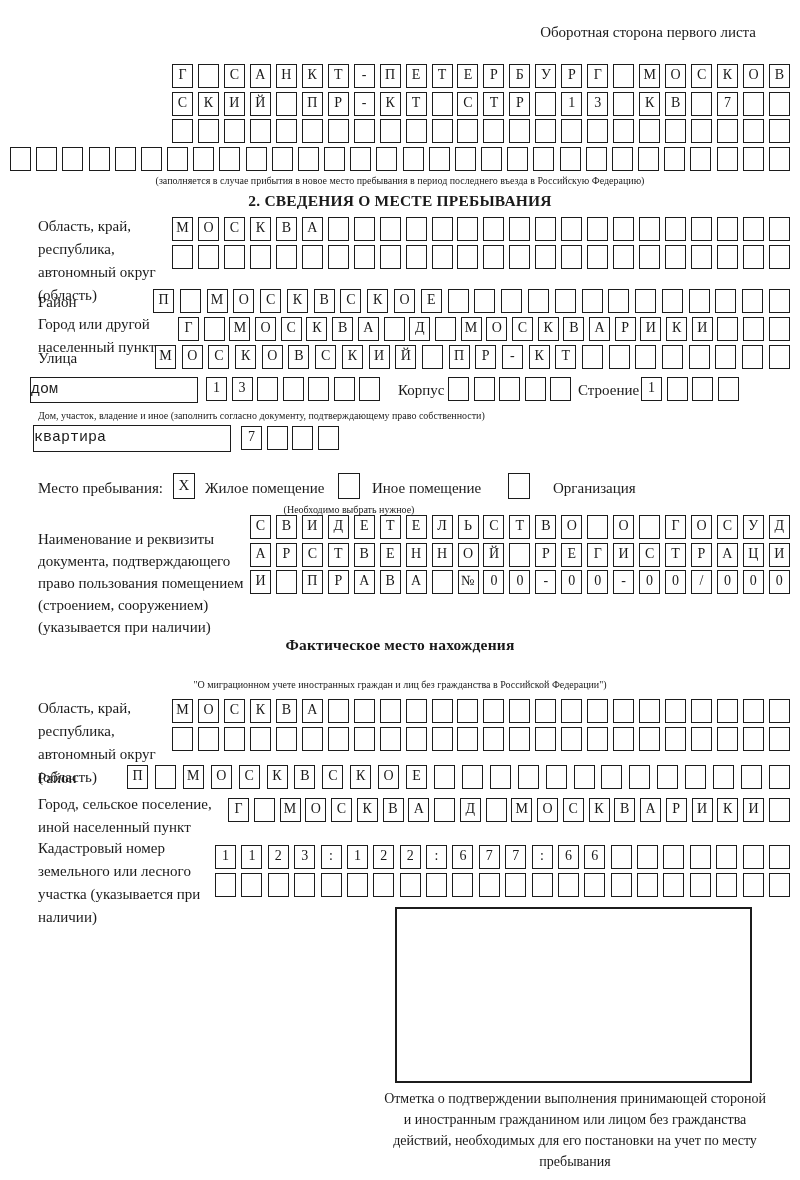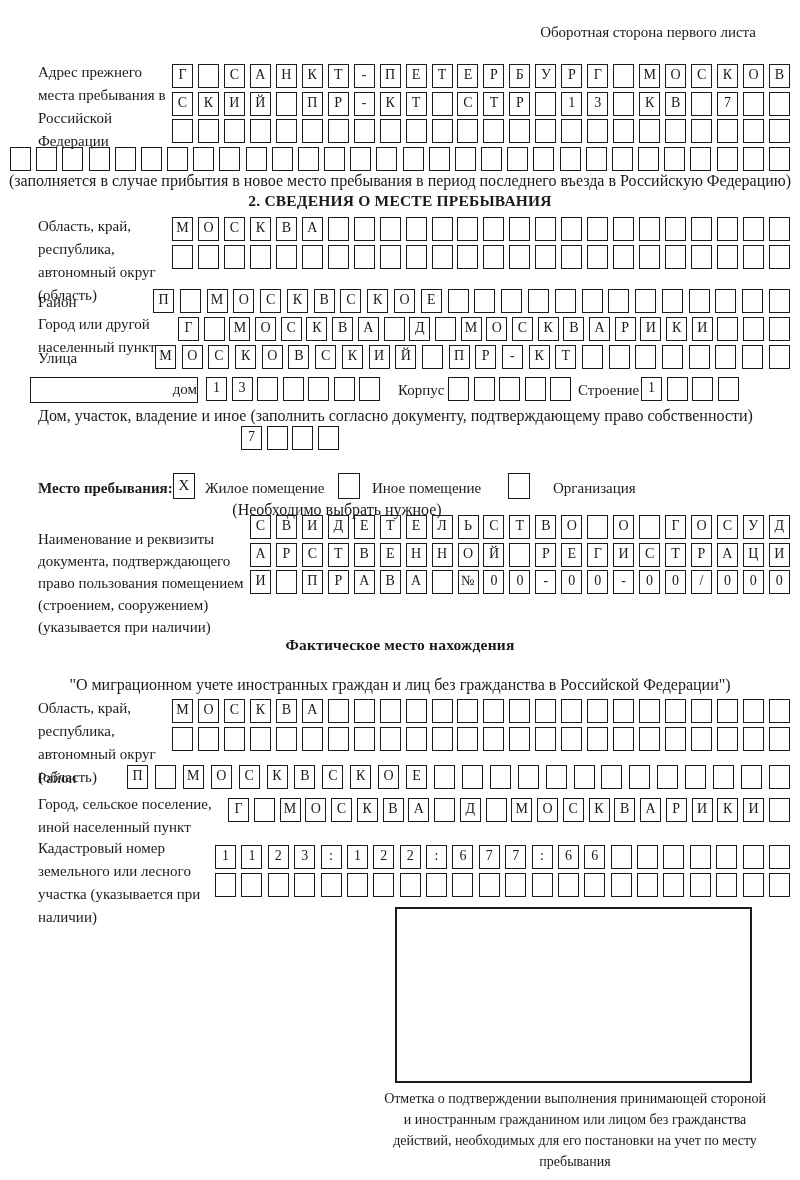--- a/index.html
+++ b/index.html
@@ -2,50 +2,50 @@
 <html><head>
 <meta charset="utf-8">
 <style>
   html,body{margin:0;padding:0;background:#fff;}
   .page{
     position:relative;width:800px;height:1180px;background:#fff;color:#1a1a1a;
     font-family:"Liberation Serif","DejaVu Serif",serif;overflow:hidden;
   }
   .abs{position:absolute;}
   .flabel{position:absolute;font-size:15px;line-height:23px;}
-  .caption{position:absolute;font-size:16px;line-height:17px;}
+  .caption{position:absolute;font-size:10px;line-height:17px;}
   .center{left:0;width:800px;text-align:center;}
   .heading{position:absolute;font-size:15.5px;font-weight:bold;letter-spacing:.2px;}
   .cellsgrp{position:absolute;}
   .cells{display:flex;justify-content:space-between;height:24px;width:100%;}
   .cellsgrp .cells{margin-bottom:3.6px;}
   .cells.solo{position:absolute;}
   .cells.tight{position:absolute;justify-content:flex-start;gap:4.5px;width:auto;}
   .cell{
     box-sizing:border-box;flex:none;width:21px;height:24px;border:1.6px solid #1c1c1c;
     font-size:14px;line-height:20px;text-align:center;font-family:"Liberation Serif",serif;
   }
   .checkbox{
     position:absolute;box-sizing:border-box;width:22px;height:26px;border:1.6px solid #1c1c1c;
     font-size:15px;line-height:22px;text-align:center;
   }
   .widebox{
-    position:absolute;box-sizing:border-box;border:1.6px solid #1c1c1c;text-align:right;
+    position:absolute;box-sizing:border-box;border:1.6px solid #1c1c1c;text-align:left;
     font-size:15px;
+    font-family:Liberation Mono, monospace;
   }
   .stamp{position:absolute;border:2px solid #1c1c1c;box-sizing:border-box;background:#fff;}
 </style>
 </head>
 <body>
 
 <div class="page">
 
   <div class="abs" style="top:24px;right:44px;font-size:15px;">Оборотная сторона первого листа</div>
 
-  <div class="flabel" style="left:38px;top:61px;width:132px;">Адрес прежнего места пребывания в Российской Федерации</div>
   <div class="cellsgrp" style="left:172px;top:64px;width:618px;">
     <div class="cells">
         <span class="cell">Г</span>
         <span class="cell"></span>
         <span class="cell">С</span>
         <span class="cell">А</span>
         <span class="cell">Н</span>
         <span class="cell">К</span>
         <span class="cell">Т</span>
         <span class="cell">-</span>
@@ -315,35 +315,36 @@
     </div>
   <div class="flabel" style="left:578px;top:379px;">Строение</div>
   <div class="cells tight" style="left:641px;top:377px;">
       <span class="cell">1</span>
       <span class="cell"></span>
       <span class="cell"></span>
       <span class="cell"></span>
     </div>
   <div class="caption" style="left:38px;top:407px;width:750px;">Дом, участок, владение и иное (заполнить согласно документу, подтверждающему право собственности)</div>
 
+  <div class="widebox" style="left:33px;top:425px;width:198px;height:27px;line-height:24px;">квартира</div>
   <div class="cells tight" style="left:241px;top:426px;">
       <span class="cell">7</span>
       <span class="cell"></span>
       <span class="cell"></span>
       <span class="cell"></span>
     </div>
 
-  <div class="flabel" style="left:38px;top:477px;font-weight:bold;">Место пребывания:</div>
+  <div class="flabel" style="left:38px;top:477px;">Место пребывания:</div>
   <div class="checkbox" style="left:173px;top:473px;">X</div>
   <div class="flabel" style="left:205px;top:477px;">Жилое помещение</div>
   <div class="checkbox" style="left:338px;top:473px;"></div>
   <div class="flabel" style="left:372px;top:477px;">Иное помещение</div>
   <div class="checkbox" style="left:508px;top:473px;"></div>
   <div class="flabel" style="left:553px;top:477px;">Организация</div>
-  <div class="caption" style="left:0;top:501px;width:674px;text-align:center;">(Необходимо выбрать нужное)</div>
+  <div class="caption" style="left:12px;top:501px;width:674px;text-align:center;">(Необходимо выбрать нужное)</div>
 
   <div class="flabel" style="left:38px;top:515px;width:207px;line-height:22px;margin-top:13px;">Наименование и реквизиты документа, подтверждающего право пользования помещением (строением, сооружением) (указывается при наличии)</div>
   <div class="cellsgrp" style="left:250px;top:515px;width:540px;">
     <div class="cells">
         <span class="cell">С</span>
         <span class="cell">В</span>
         <span class="cell">И</span>
         <span class="cell">Д</span>
         <span class="cell">Е</span>
         <span class="cell">Т</span>

